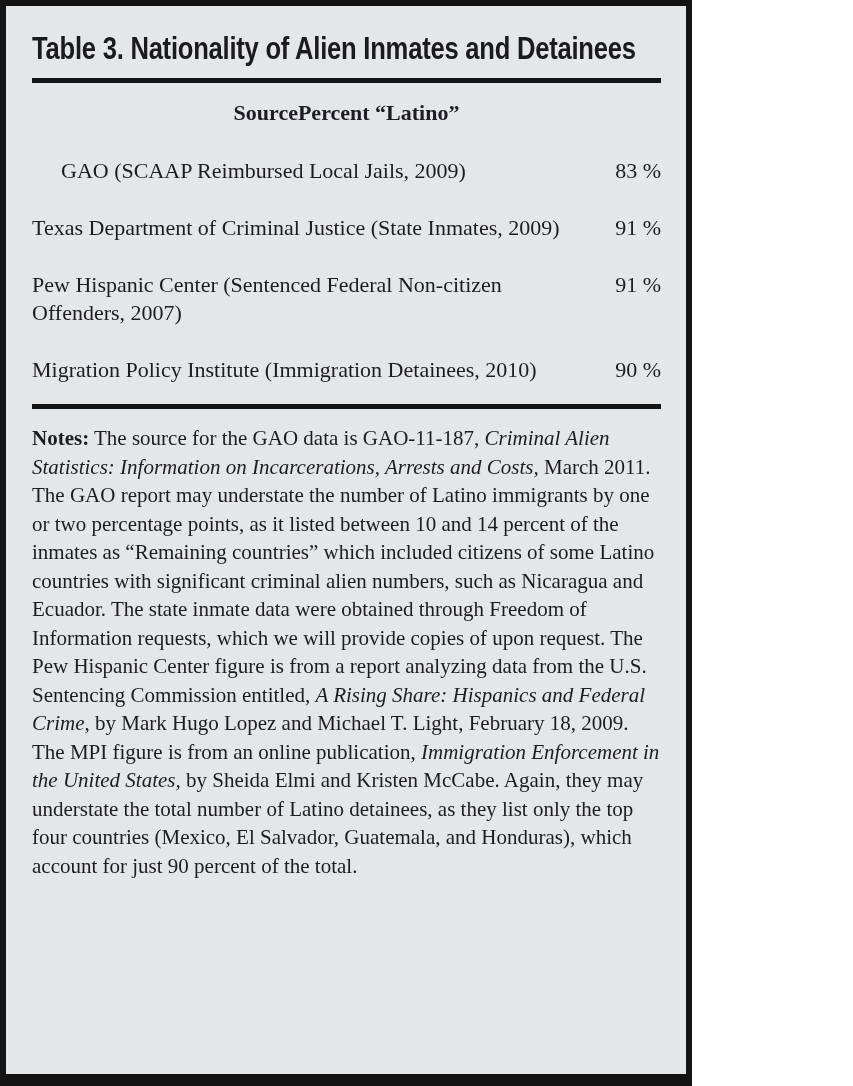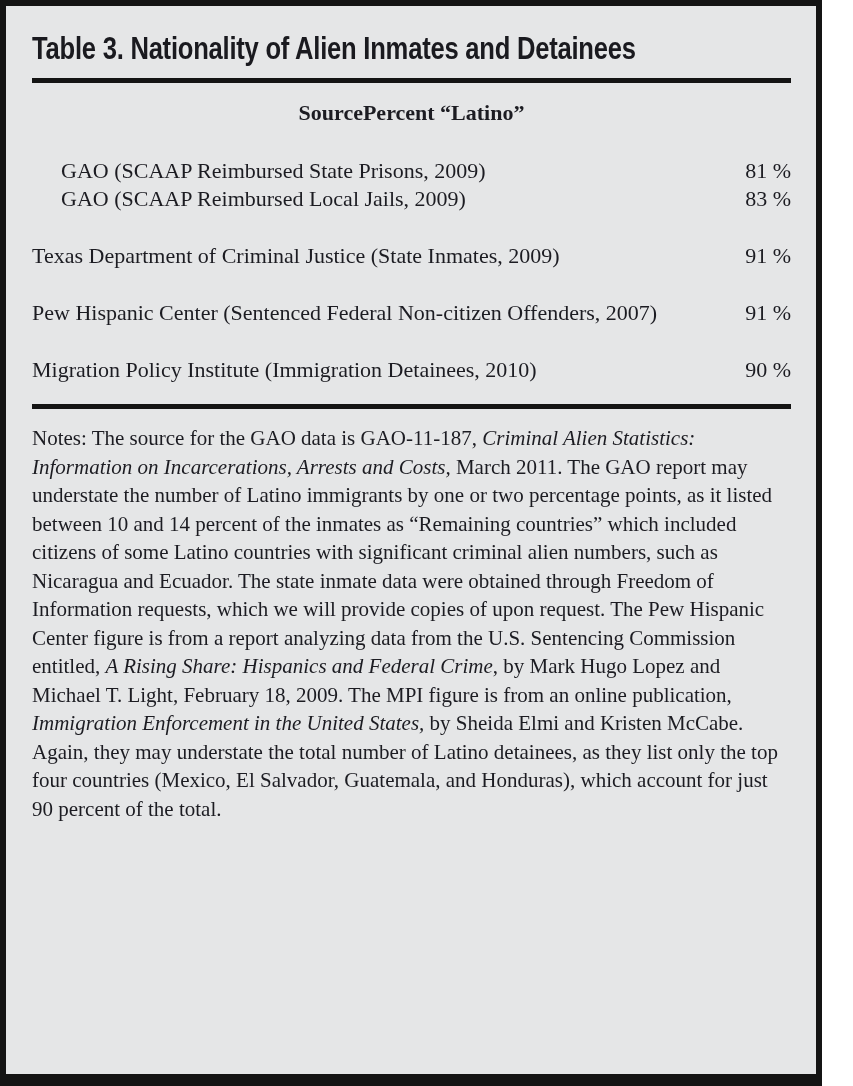--- a/index.html
+++ b/index.html
@@ -3,21 +3,21 @@
 <meta charset="utf-8">
 <style>
   * { box-sizing: border-box; }
   html, body { margin: 0; padding: 0; background: #ffffff; }
   body {
     width: 853px; height: 1086px;
     font-family: "Liberation Serif", serif;
     color: #1c1c22;
   }
   .table-card {
-    width: 822px; height: 1086px;
+    width: 692px; height: 1086px;
     background: #e5e6e7;
     border: solid #141414;
     border-width: 6px 6px 12px 6px;
     padding: 22px 25px 0 26px;
     overflow: hidden;
   }
   .title {
     margin: 2px 0 0 0;
     font-family: "Liberation Sans", sans-serif;
     font-weight: bold;
@@ -58,42 +58,38 @@
     flex: 0 0 52px;
     text-align: right;
     white-space: nowrap;
   }
   .notes {
     margin-top: 15px;
     font-size: 21px;
     line-height: 28.5px;
     text-align: left;
   }
-  .notes .seg-bold { font-weight: normal; text-align: right; }
+  .notes .seg-bold { font-weight: bold; text-align: right; }
   .notes .seg-italic { font-style: italic; }
 </style>
 </head>
 <body>
 
 <div class="table-card">
   <h1 class="title">Table 3. Nationality of Alien Inmates and Detainees</h1>
 
   <div class="rule"></div>
 
   <div class="header-row">
     <span>Source</span>
     <span>Percent “Latino”</span>
   </div>
 
   <div class="rows">
       <div class="group">
-        <div class="row indent">
-    <span class="source">GAO (SCAAP Reimbursed State Prisons, 2009)</span>
-    <span class="percent">81 %</span>
-  </div>
         <div class="row indent">
     <span class="source">GAO (SCAAP Reimbursed Local Jails, 2009)</span>
     <span class="percent">83 %</span>
   </div>
       </div>
       <div class="group">
         <div class="row">
     <span class="source">Texas Department of Criminal Justice (State Inmates, 2009)</span>
     <span class="percent">91 %</span>
   </div>

